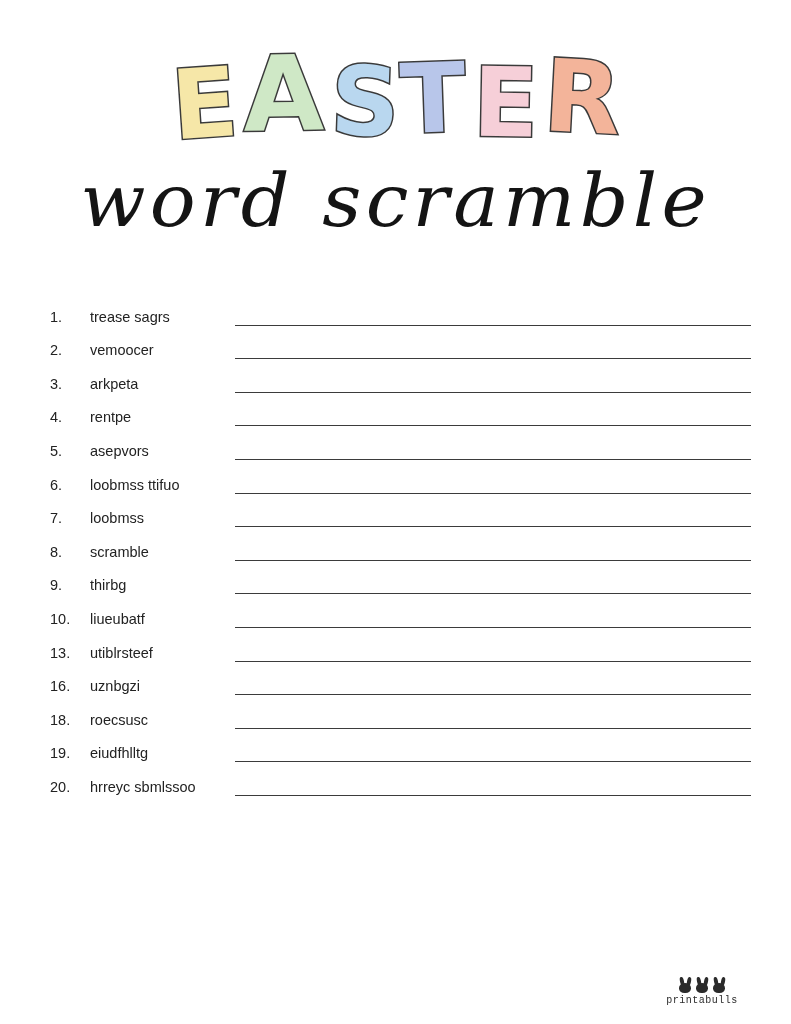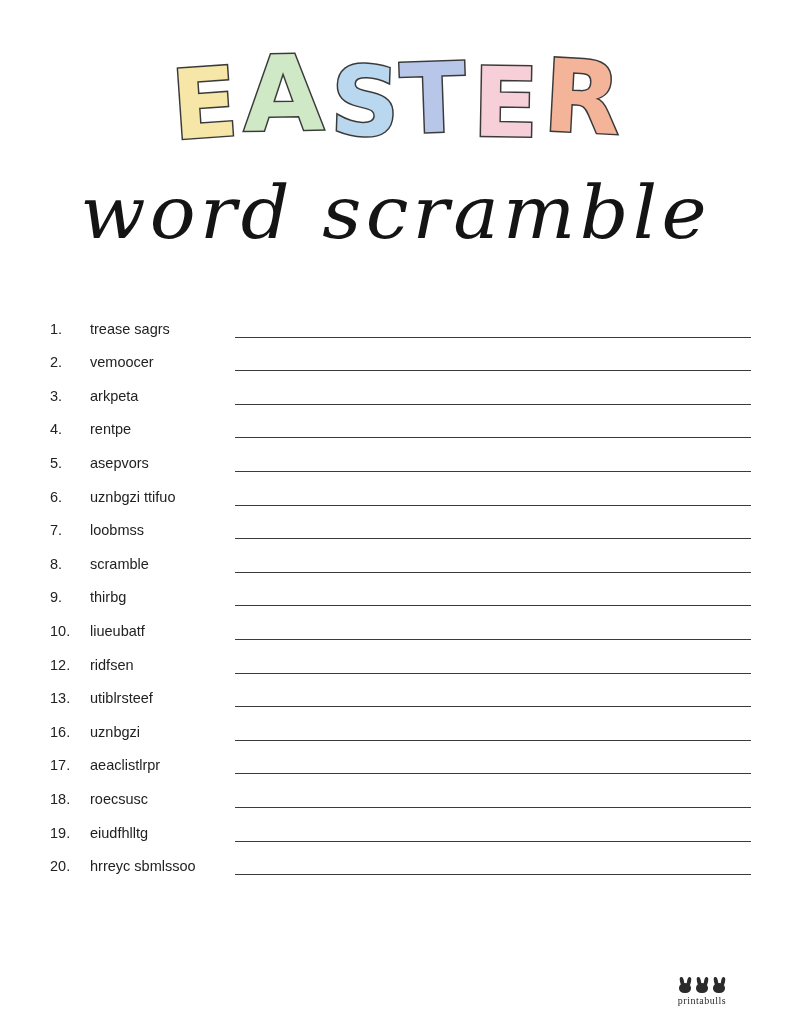--- a/index.html
+++ b/index.html
@@ -50,21 +50,21 @@
   .easter-letter:nth-child(1) { transform: rotate(-4deg) translateY(2px); }
   .easter-letter:nth-child(2) { transform: rotate(-1deg) translateY(-4px); font-size: 104px; }
   .easter-letter:nth-child(3) { transform: rotate(2deg) translateY(0px); }
   .easter-letter:nth-child(4) { transform: rotate(-2deg) translateY(-3px); }
   .easter-letter:nth-child(5) { transform: rotate(1deg) translateY(1px); }
   .easter-letter:nth-child(6) { transform: rotate(3deg) translateY(-2px); font-size: 100px; }
 
   
   .subtitle-wrap {
     text-align: center;
-    margin-top: 17px;
+    margin-top: 5px;
     height: 110px;
     position: relative;
   }
   .subtitle {
     font-family: "DejaVu Serif", serif;
     font-style: italic;
     font-size: 72px;
     color: #141414;
     letter-spacing: 4px;
     line-height: 1;
@@ -140,21 +140,21 @@
     position: absolute;
     width: 3.5px;
     height: 9px;
     background: #2b2b2b;
     border-radius: 50%;
     top: 0;
   }
   .bunny .ear-l { left: 2px; transform: rotate(-12deg); }
   .bunny .ear-r { right: 2px; transform: rotate(12deg); }
   .brand {
-    font-family: Liberation Serif, serif;
+    font-family: Liberation Mono, monospace;
     font-size: 10px;
     color: #2b2b2b;
     letter-spacing: 0.5px;
     margin-top: 2px;
   }
 </style>
 </head>
 <body>
 
 <div class="page">
@@ -195,21 +195,21 @@
       <span class="word">rentpe</span>
       <span class="rule"></span>
     </li>
     <li class="row">
       <span class="num">5.</span>
       <span class="word">asepvors</span>
       <span class="rule"></span>
     </li>
     <li class="row">
       <span class="num">6.</span>
-      <span class="word">uznbgzi ttifuo</span>
+      <span class="word">loobmss ttifuo</span>
       <span class="rule"></span>
     </li>
     <li class="row">
       <span class="num">7.</span>
       <span class="word">loobmss</span>
       <span class="rule"></span>
     </li>
     <li class="row">
       <span class="num">8.</span>
       <span class="word">scramble</span>
@@ -219,37 +219,27 @@
       <span class="num">9.</span>
       <span class="word">thirbg</span>
       <span class="rule"></span>
     </li>
     <li class="row">
       <span class="num">10.</span>
       <span class="word">liueubatf</span>
       <span class="rule"></span>
     </li>
     <li class="row">
-      <span class="num">12.</span>
-      <span class="word">ridfsen</span>
-      <span class="rule"></span>
-    </li>
-    <li class="row">
       <span class="num">13.</span>
       <span class="word">utiblrsteef</span>
       <span class="rule"></span>
     </li>
     <li class="row">
       <span class="num">16.</span>
       <span class="word">uznbgzi</span>
-      <span class="rule"></span>
-    </li>
-    <li class="row">
-      <span class="num">17.</span>
-      <span class="word">aeaclistlrpr</span>
       <span class="rule"></span>
     </li>
     <li class="row">
       <span class="num">18.</span>
       <span class="word">roecsusc</span>
       <span class="rule"></span>
     </li>
     <li class="row">
       <span class="num">19.</span>
       <span class="word">eiudfhlltg</span>

